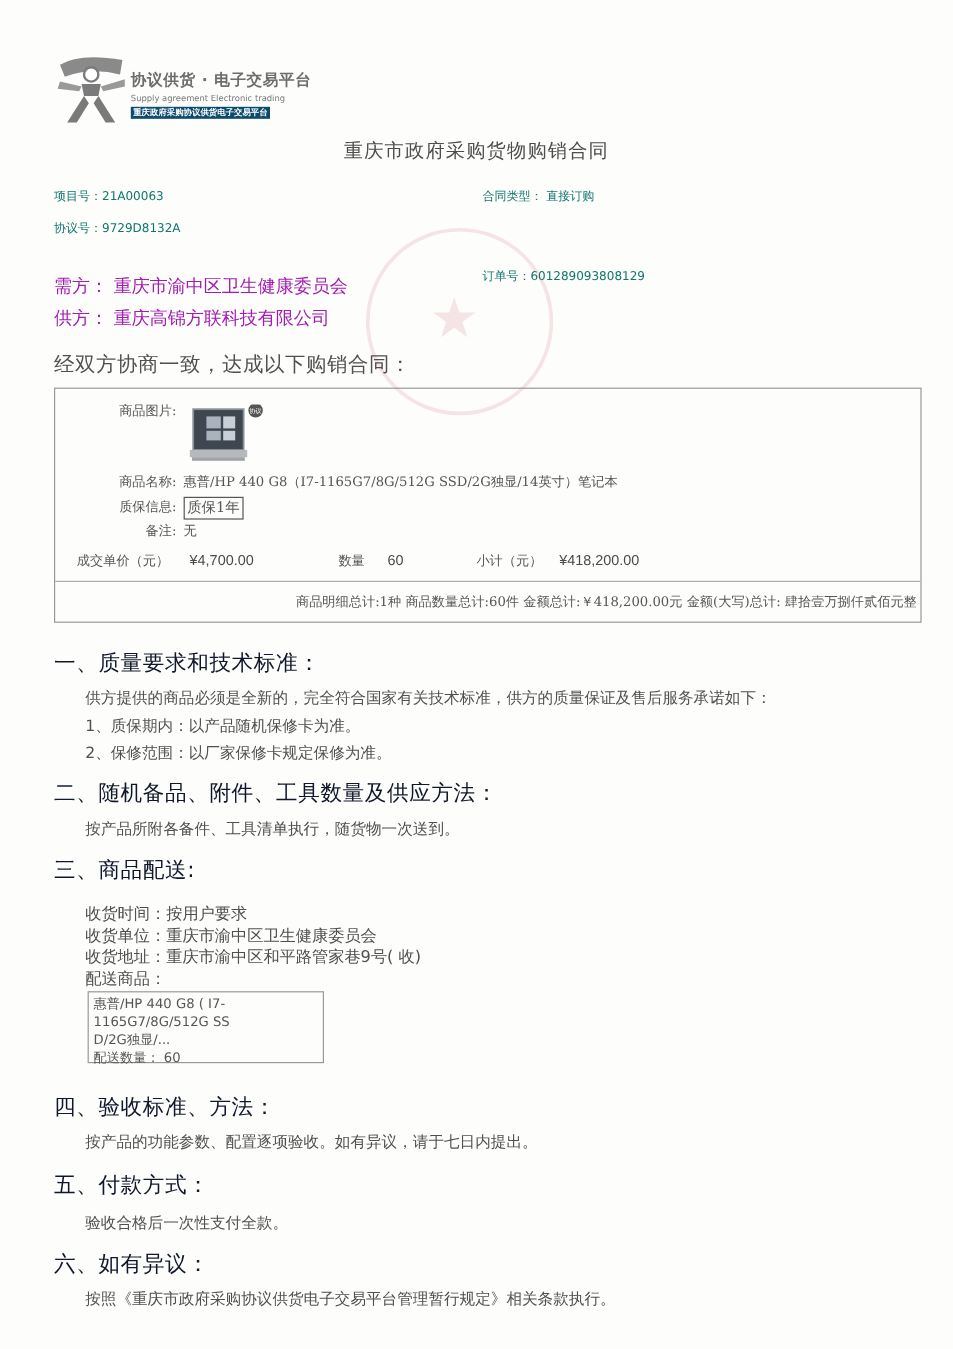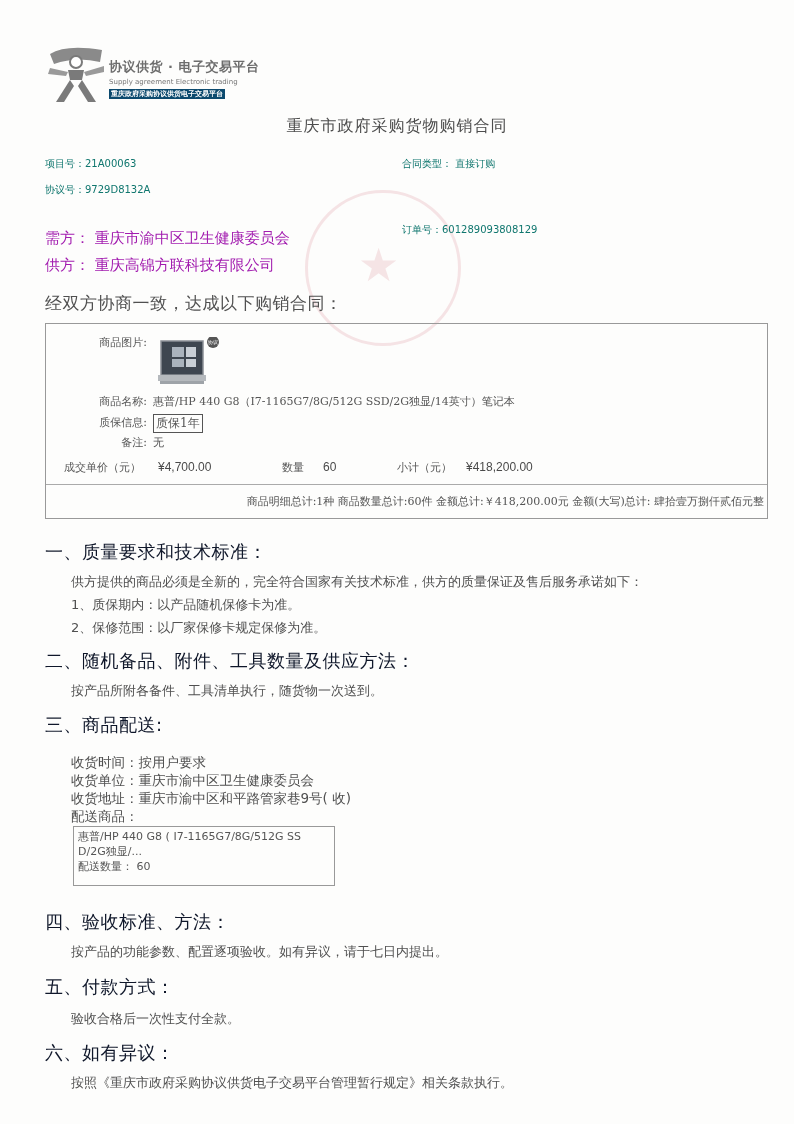--- a/index.html
+++ b/index.html
@@ -23,21 +23,21 @@
   .product-box { left: 45px; top: 323px; width: 721px; height: 194px; border: 1px solid #999; }
   .product-divider { position: absolute; left: 0; right: 0; top: 160px; border-top: 1px solid #aaa; }
   .serif { font-family: "DejaVu Serif", "Liberation Serif", serif; font-size: 11px; color: #555; }
   .lbl { text-align: right; width: 80px; }
   .laptop { left: 158px; top: 337px; width: 50px; height: 48px; }
   .warranty-tag { border: 1px solid #555; padding: 0 2px; }
   .num { font-family: "Liberation Sans", sans-serif; font-size: 12px; }
   .h1 { font-size: 18px; color: #0f172a; letter-spacing: 0.5px; }
   .p { font-size: 13px; color: #505050; }
   .delivery { font-size: 13.5px; color: #505050; line-height: 17px; }
-  .delivery-box { left: 73px; top: 826px; width: 262px; height: 60px; border: 1px solid #999; font-size: 11px; line-height: 15px; padding: 2px 4px; box-sizing: border-box; color: #555; white-space: normal; }
+  .delivery-box { left: 73px; top: 826px; width: 197px; height: 60px; border: 1px solid #999; font-size: 11px; line-height: 15px; padding: 2px 4px; box-sizing: border-box; color: #555; white-space: normal; }
 </style>
 </head>
 <body>
 
 <div class="abs logo">
   <svg class="logo-mark" viewBox="0 0 60 64">
     <path d="M4 14 Q20 4 56 10 L54 22 Q30 16 8 24 Z" fill="#8a8a8a"></path>
     <circle cx="30" cy="22" r="6" fill="#fff" stroke="#7a7a7a" stroke-width="2"></circle>
     <path d="M22 30 L38 30 L36 40 L24 40 Z" fill="#7a7a7a"></path>
     <path d="M24 40 L10 62 L18 62 L28 46 Z" fill="#7a7a7a"></path>

